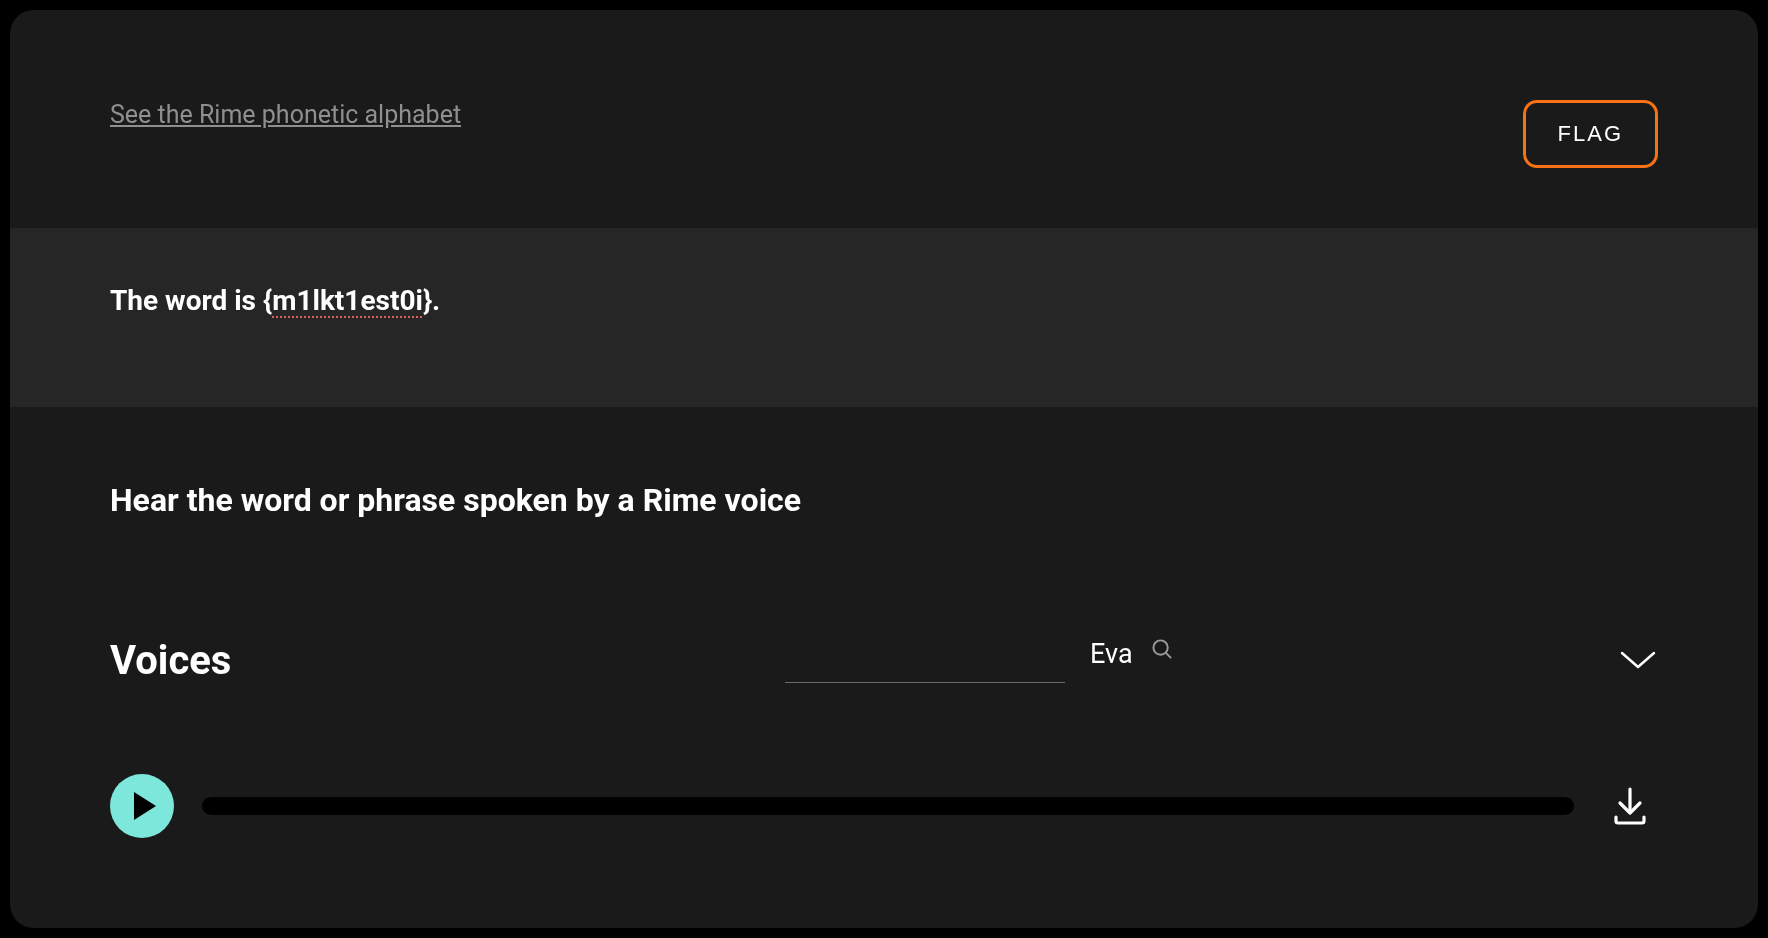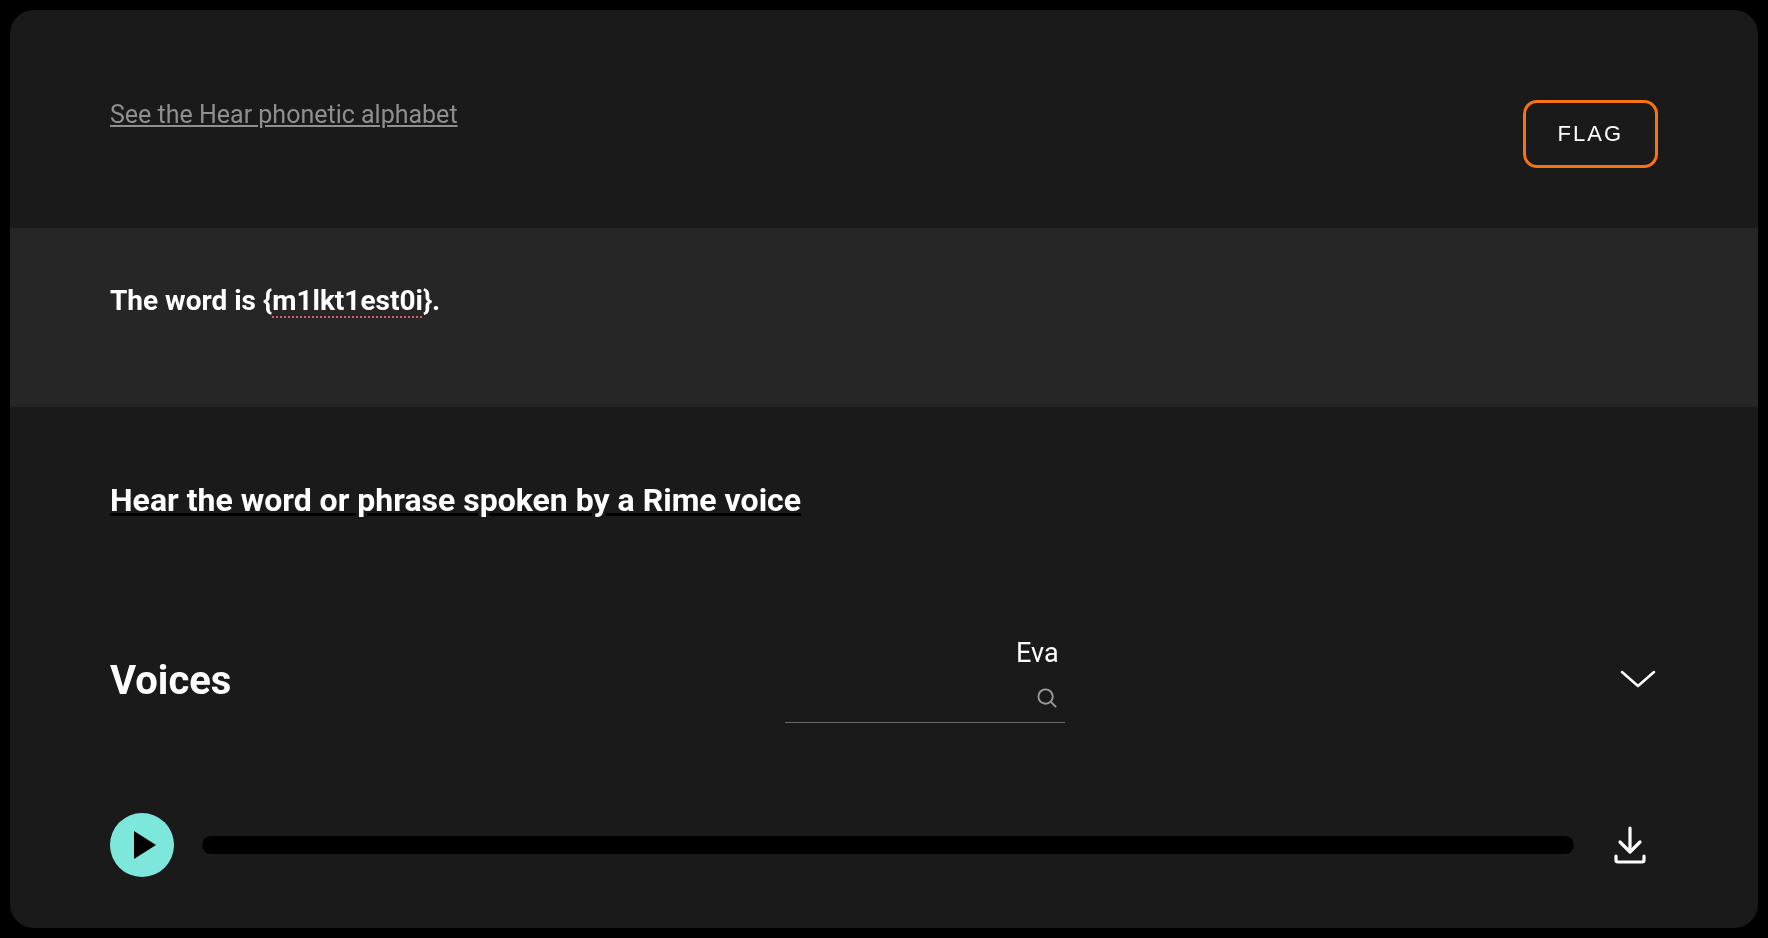--- a/index.html
+++ b/index.html
@@ -78,21 +78,20 @@
     .phonetic-part {
       text-decoration-line: underline;
       text-decoration-style: dotted;
       text-decoration-color: #d86060;
       text-decoration-thickness: 2px;
       text-underline-offset: 6px;
     }
 
     .hear-section {
       padding: 74px 50px 0 100px;
-      text-decoration: underline;
     }
 
     .hear-heading {
       color: #ffffff;
       font-size: 32px;
       font-weight: 700;
     }
 
     .voices-section {
       padding: 118px 100px 0 100px;
@@ -109,26 +108,25 @@
     }
 
     .voices-center {
       flex: 1;
       display: flex;
       justify-content: center;
     }
 
     .voice-search-wrap {
       display: flex;
-      align-items: flex-end;
+      align-items: flex-start;
       border-bottom: 1px solid #6a6a6a;
       width: 280px;
       padding: 0 6px 12px 6px;
       gap: 18px;
-      flex-direction: column;
     }
 
     .voice-search-input {
       background: transparent;
       border: none;
       outline: none;
       color: #ffffff;
       font-size: 27px;
       text-align: right;
       flex: 1;
@@ -204,21 +202,21 @@
       stroke: #ffffff;
     }
   </style>
 </head>
 <body>
 
 <div class="app-panel">
 
   <div class="header-section">
     <div class="header-text">
-      <a class="alphabet-link">See the Hear phonetic alphabet</a>
+      <a class="alphabet-link">See the Rime phonetic alphabet</a>
     </div>
     <button class="flag-button">FLAG</button>
   </div>
 
   <div class="word-band">
     <div class="word-display">
       <span>The word is {</span><span class="phonetic-part">m1lkt1est0i</span><span>}.</span>
     </div>
   </div>
 

